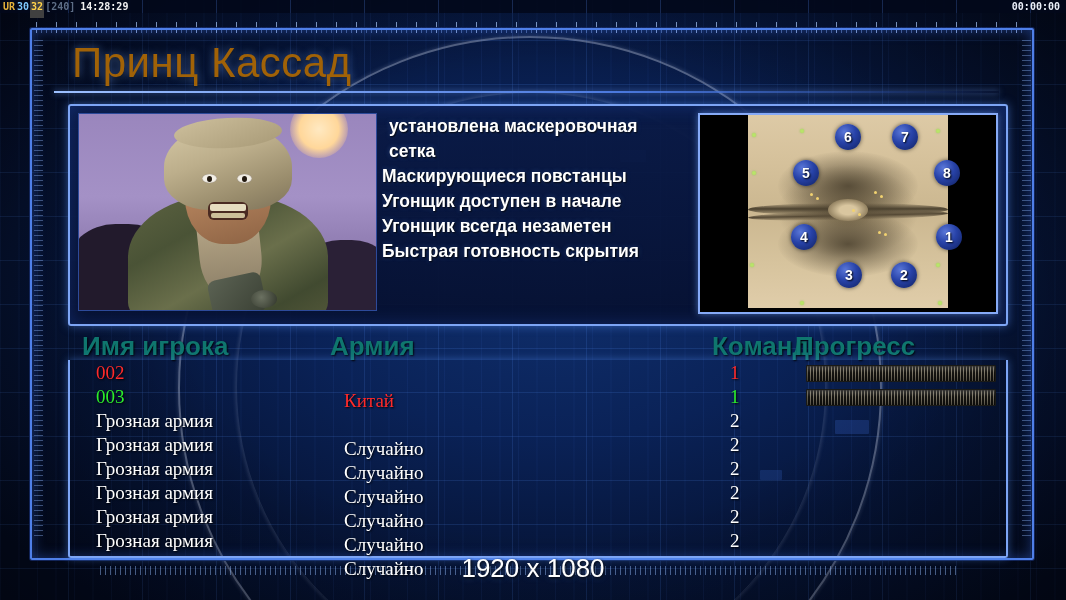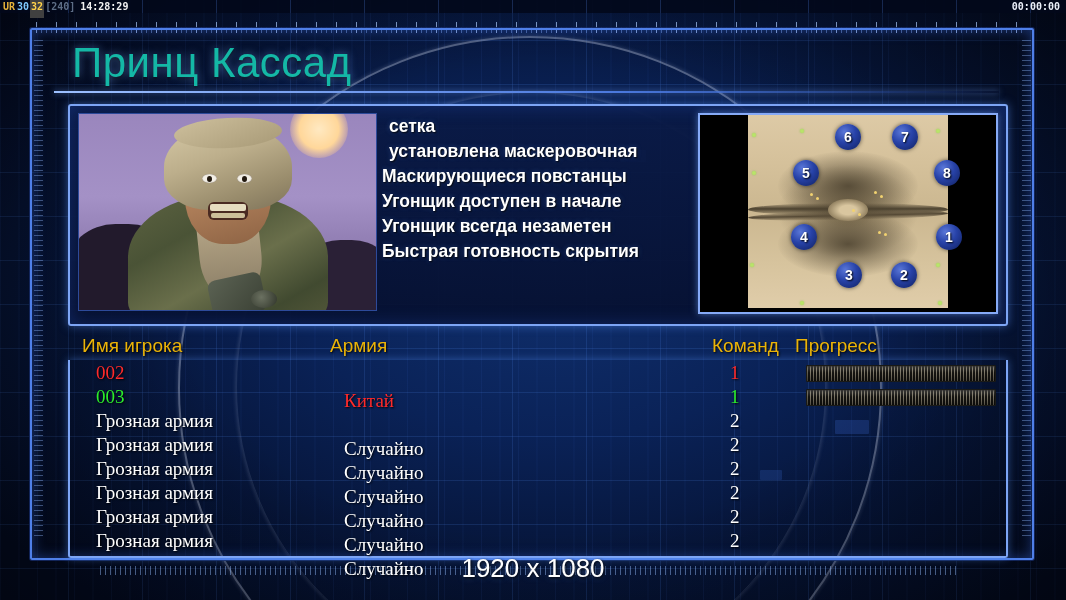--- a/index.html
+++ b/index.html
@@ -64,21 +64,21 @@
        rgba(150,190,255,.7) 0px, rgba(150,190,255,.7) 1px, transparent 1px, transparent 5px);}
 
   
   .frame{position:absolute;left:30px;top:28px;width:1000px;height:528px;
     border:2px solid #4f7fe8;border-radius:2px;
     box-shadow:0 0 0 1px rgba(20,40,95,.9), 0 0 14px rgba(60,110,235,.45) inset;}
 
   
   .title-band{position:absolute;left:44px;top:36px;width:962px;height:58px;z-index:6;}
   .title-txt{position:absolute;left:28px;top:-2px;font-size:42px;line-height:58px;
-    color:#14b8a6;font-weight:400;letter-spacing:.5px;
+    color:#a16207;font-weight:400;letter-spacing:.5px;
     text-shadow:0 0 9px rgba(120,170,255,.55),0 2px 3px rgba(0,0,0,.8);}
   .title-rule{position:absolute;left:10px;top:55px;width:945px;height:2px;
     background:linear-gradient(to right,#9dc0ff,#4a78dd 60%,rgba(40,70,160,.1));
     box-shadow:0 0 6px rgba(120,170,255,.7);}
 
   
   .info{position:absolute;left:68px;top:104px;width:936px;height:218px;z-index:8;
     border:2px solid #7da5f5;border-radius:3px;
     background:linear-gradient(to bottom, rgba(10,26,70,.92), rgba(6,16,48,.94));
     box-shadow:0 0 10px rgba(90,150,255,.5), 0 0 18px rgba(40,90,210,.3) inset;}
@@ -150,21 +150,21 @@
     background:radial-gradient(circle at 36% 30%,#5a77d8 0%,#2742a8 45%,#10205e 100%);
     box-shadow:0 0 4px rgba(0,0,0,.6);}
   .mm-pos span{display:block;width:26px;height:26px;line-height:26px;text-align:center;
     color:#fff;font-size:14px;font-weight:bold;text-shadow:1px 1px 2px #000;}
   .mm-res{position:absolute;width:4px;height:4px;border-radius:50%;
     background:#b9e36a;box-shadow:0 0 2px rgba(140,200,80,.9);}
   .mm-gold{position:absolute;width:3px;height:3px;border-radius:50%;background:#f2d270;}
 
   
   .tbl-head{position:absolute;left:68px;top:334px;width:936px;height:24px;z-index:8;}
-  .th{position:absolute;color:#eab308;font-size:19px;font-weight:normal;line-height:24px;
+  .th{position:absolute;color:#0f766e;font-size:26px;font-weight:bold;line-height:24px;
     white-space:nowrap;text-shadow:1px 1px 2px rgba(0,0,0,.9);}
   .tbl{position:absolute;left:68px;top:360px;width:936px;height:196px;z-index:8;
     border:2px solid #7da5f5;border-top:none;border-radius:0 0 3px 3px;
     box-shadow:0 0 9px rgba(90,150,255,.45);}
   .row{position:absolute;left:12px;width:746px;height:24px;font-family:Liberation Serif, serif;}
   .cell{position:absolute;font-size:19px;line-height:24px;white-space:nowrap;
     text-shadow:1px 1px 2px rgba(0,0,0,.9);}
   .c-name{left:14px;} .c-army{left:262px;margin-top:28px;} .c-team{left:648px;}
   .bar{position:absolute;left:724px;top:4px;width:188px;height:15px;
     border:1px solid #1a1a16;border-radius:1px;
@@ -236,22 +236,22 @@
         </div>
       <div class="pt-mouth">
         <div class="pt-teeth"></div>
         <div class="pt-teeth2"></div>
       </div>
       <div class="pt-gun"></div>
       <div class="pt-gun2"></div>
     </div>
 
     <div class="desc">
+      <div class="desc-line ind">установлена маскеровочная</div>
       <div class="desc-line ind">сетка</div>
-      <div class="desc-line ind">установлена маскеровочная</div>
       <div class="desc-line">Маскирующиеся повстанцы</div>
       <div class="desc-line">Угонщик доступен в начале</div>
       <div class="desc-line">Угонщик всегда незаметен</div>
       <div class="desc-line">Быстрая готовность скрытия</div>
 
     </div>
 
     <div class="mmwrap">
       <div class="mm-terr"></div>
       <div class="mm-dark" style="left:78px;top:36px;width:140px;height:70px;"></div>

